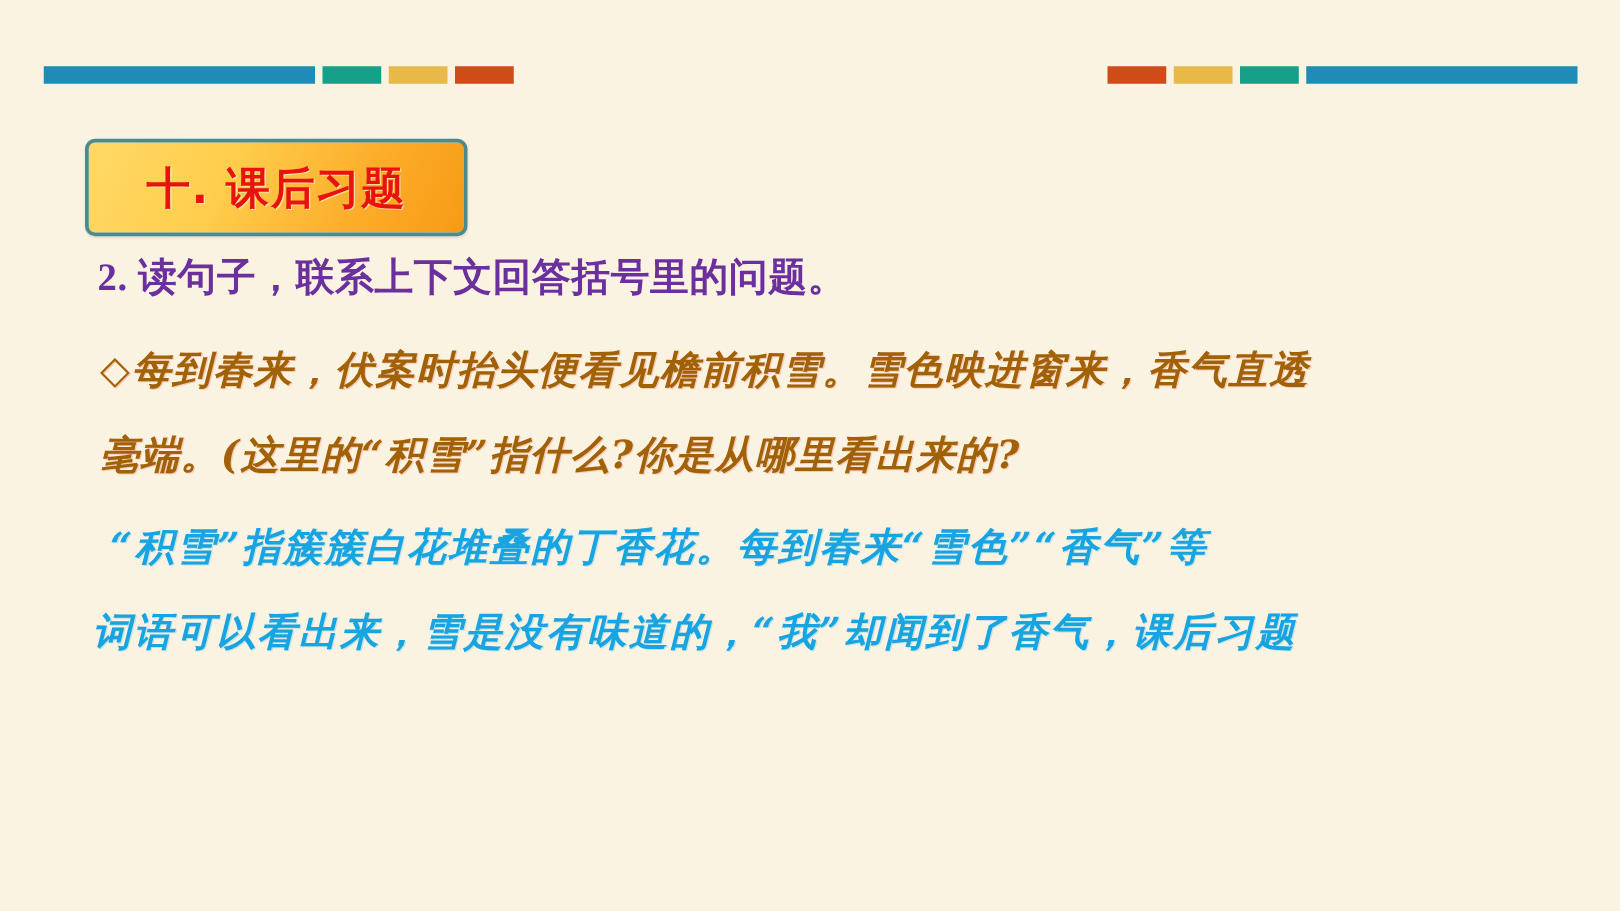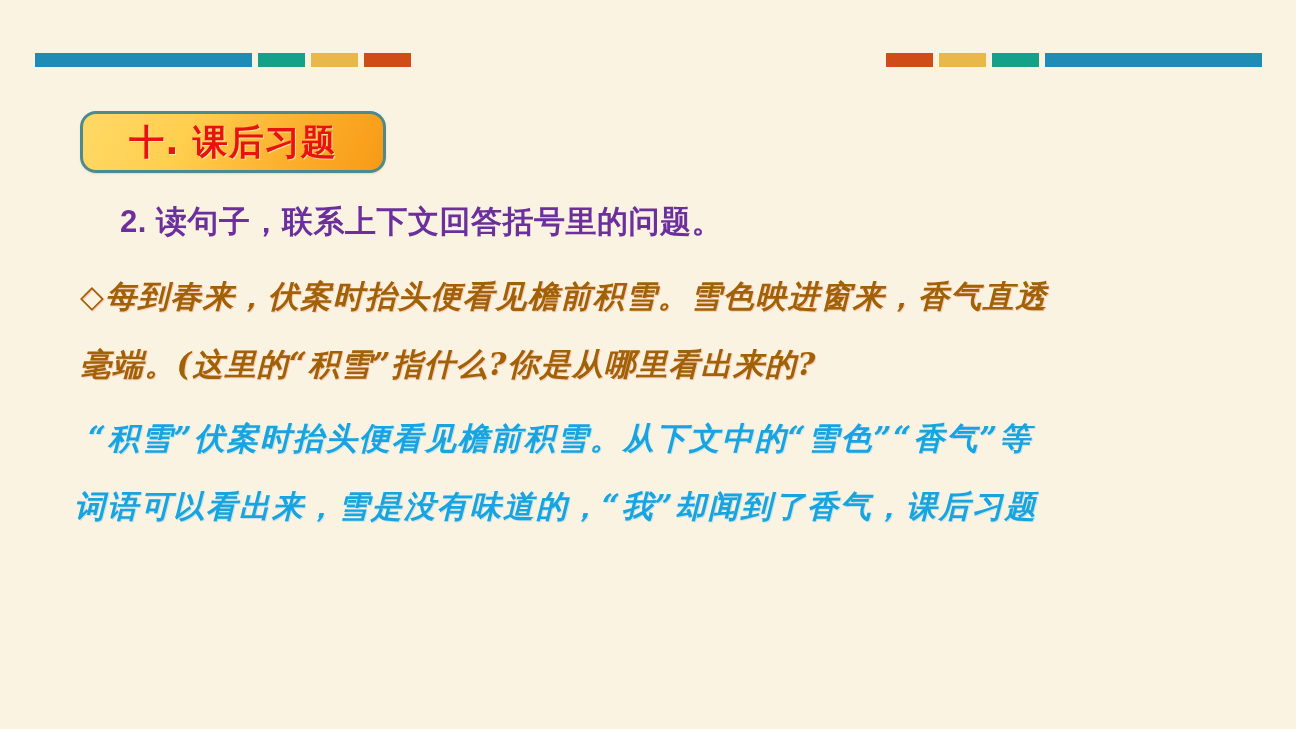--- a/index.html
+++ b/index.html
@@ -28,25 +28,25 @@
   .deco-seg {
     height: 14px;
     margin-right: 6px;
   }
   .deco-right .deco-seg:last-child { margin-right: 0; }
   .deco-left  .deco-seg:last-child { margin-right: 0; }
 
   
   .title-pill {
     position: absolute;
-    left: 80px;
+    left: 68px;
     top: 111px;
     width: 306px;
-    height: 62px;
-    border-radius: 16px;
+    height: 78px;
+    border-radius: 8px;
     border: 3px solid #4c8a8e;
     background: linear-gradient(115deg, #ffd966 0%, #ffce4d 35%, #fcad2a 72%, #f79a16 100%);
     box-shadow: 0 1px 2px rgba(0,0,0,0.10);
     display: flex;
     align-items: center;
     justify-content: center;
     box-sizing: border-box;
   }
   .title-pill-text {
     font-family: "DejaVu Sans", "Liberation Sans", sans-serif;
@@ -59,25 +59,25 @@
   }
 
   
   .content {
     position: absolute;
     left: 0;
     top: 196px;
     width: 1296px;
   }
   .q-line {
-    font-family: Liberation Sans, sans-serif;
+    font-family: Liberation Serif, serif;
     font-weight: bold;
     font-size: 31px;
     color: #6b2f9e;
-    padding-left: 120px;
+    padding-left: 78px;
     letter-spacing: 0.5px;
     line-height: 52px;
     white-space: nowrap;
   }
 
   .quote-block {
     margin-top: 14px;
     padding-left: 80px;
     padding-right: 40px;
   }
@@ -136,17 +136,17 @@
 <div class="content">
 
   <div class="q-line">2. 读句子，联系上下文回答括号里的问题。</div>
 
   <div class="quote-block">
     <div class="quote-line l1">◇每到春来，伏案时抬头便看见檐前积雪。雪色映进窗来，香气直透</div>
     <div class="quote-line l2">毫端。(这里的“积雪”指什么?你是从哪里看出来的?</div>
   </div>
 
   <div class="answer-block">
-    <div class="answer-line">“积雪”伏案时抬头便看见檐前积雪。从下文中的“雪色”“香气”等</div>
+    <div class="answer-line">“积雪”指簇簇白花堆叠的丁香花。每到春来“雪色”“香气”等</div>
     <div class="answer-line flush">词语可以看出来，雪是没有味道的，“我”却闻到了香气，课后习题</div>
   </div>
 
 </div>
 
 </body></html>

